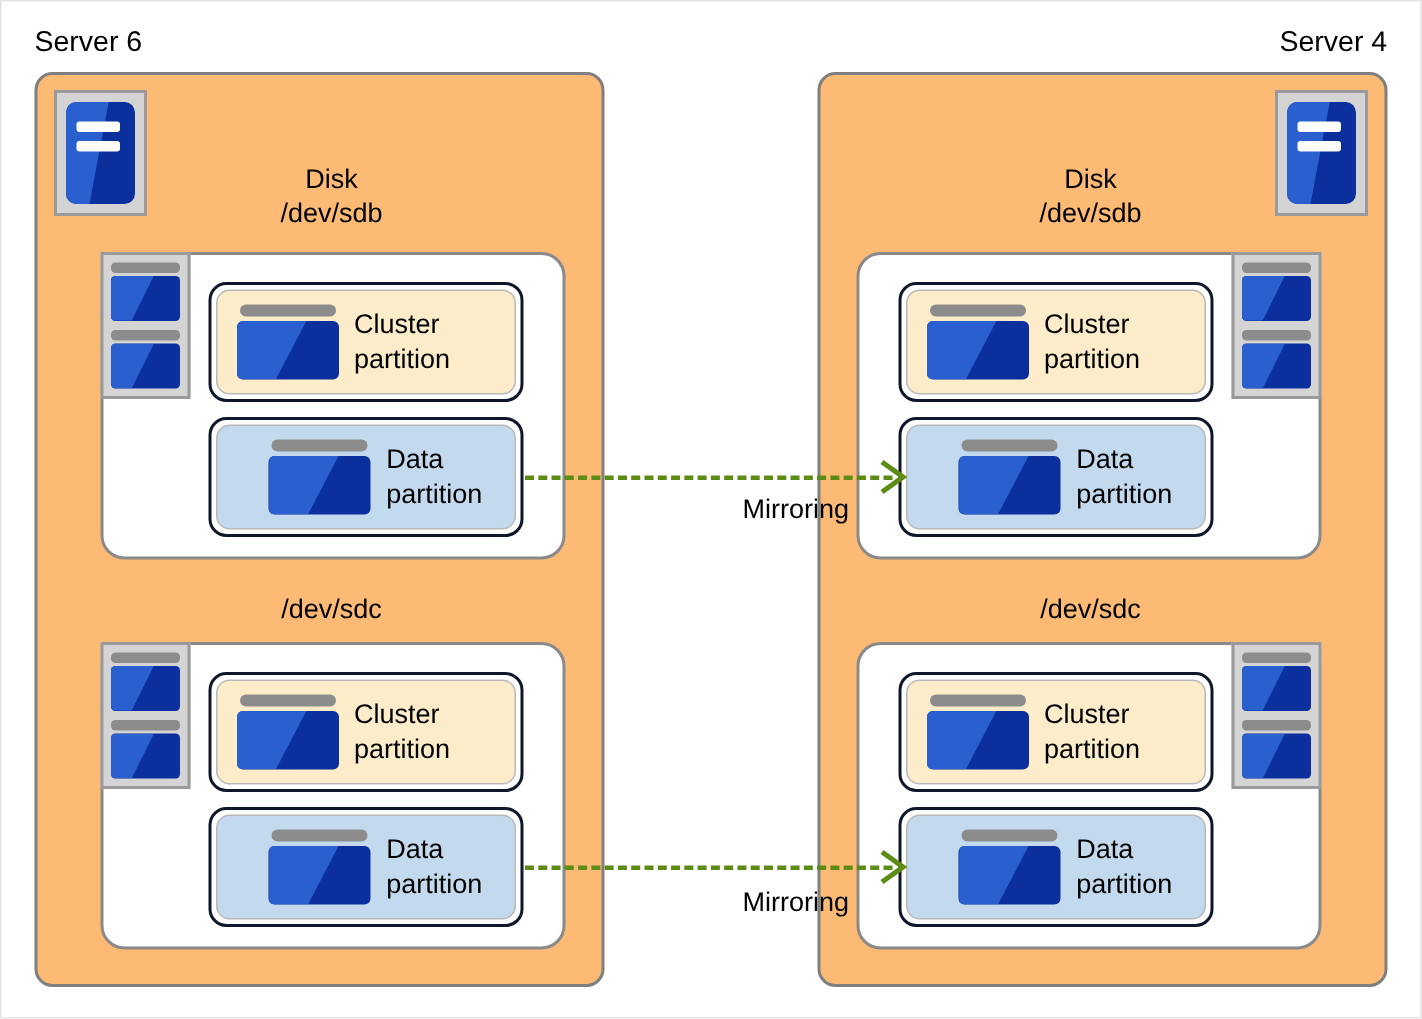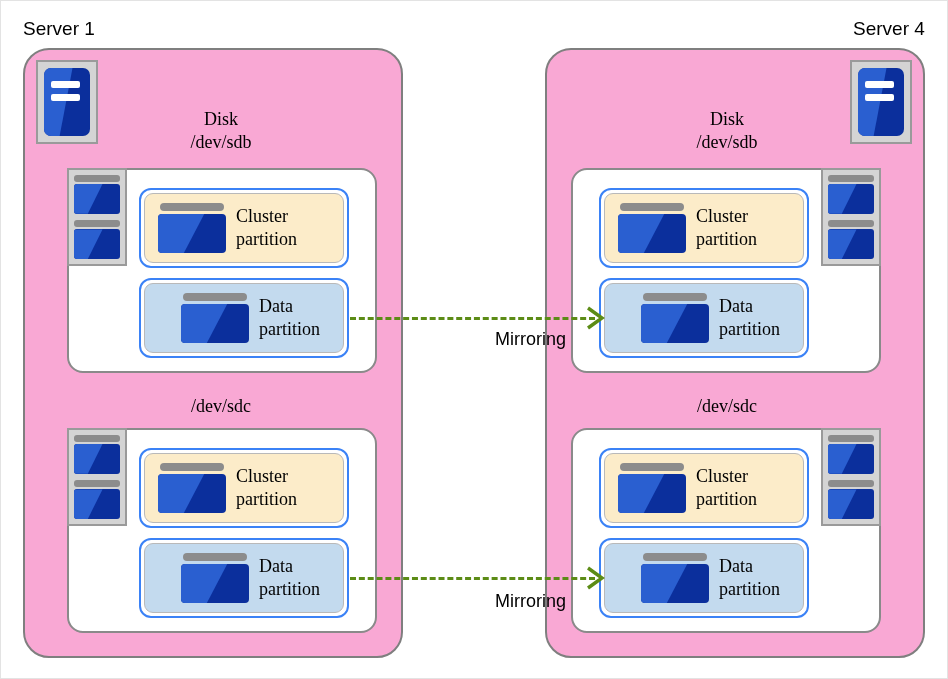--- a/index.html
+++ b/index.html
@@ -14,24 +14,23 @@
     width:948px;height:679px;
     box-sizing:border-box;
     border:1px solid #e3e3e3;
     background:#ffffff;
   }
 
   
   .server{
     position:absolute;
     box-sizing:border-box;
-    background:#f9a8d4;
+    background:#fdba74;
     border:2px solid #7f7f7f;
-    border-radius:26px;
-    font-family:Liberation Serif, serif;
+    border-radius:12px;
   }
   .server-label{
     position:absolute;
     font-size:19px;
     color:#000000;
     white-space:nowrap;
     line-height:1;
   }
 
   
@@ -108,21 +107,21 @@
     font-size:18px;
     color:#000;
     line-height:1.25;
     white-space:nowrap;
   }
 
   
   .partition{
     position:absolute;
     box-sizing:border-box;
-    border:2px solid #3b82f6;
+    border:2px solid #0f172a;
     border-radius:12px;
     padding:3px;
   }
   .partition .inner{
     box-sizing:border-box;
     width:100%;height:100%;
     border:1px solid #b9b9b9;
     border-radius:9px;
     display:flex;align-items:center;
     padding-left:13px;
@@ -171,21 +170,21 @@
     font-size:18px;color:#000;
     white-space:nowrap;
     text-align:right;
   }
 </style>
 </head>
 <body>
 
 <div class="canvas">
 
-  <div class="server-label" style="left:22px;top:18px;">Server 1</div>
+  <div class="server-label" style="left:22px;top:18px;">Server 6</div>
 
   <div class="server" style="left:22px;top:47px;width:380px;height:610px;">
 
     <div class="server-icon" style="left:11px;top:10px;">
       <div class="body">
         <div class="bar b1"></div>
         <div class="bar b2"></div>
       </div>
     </div>
 

